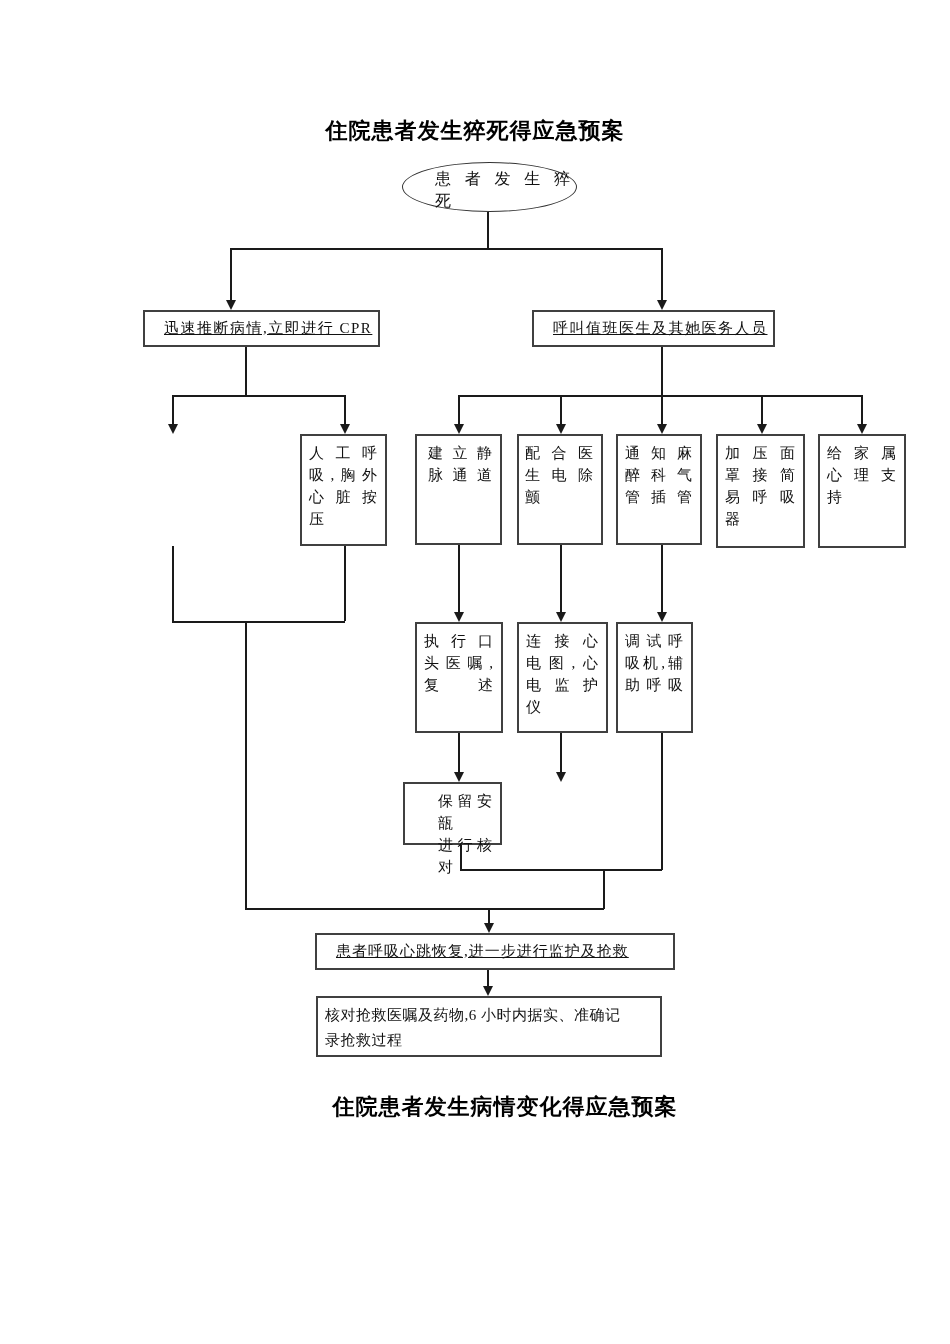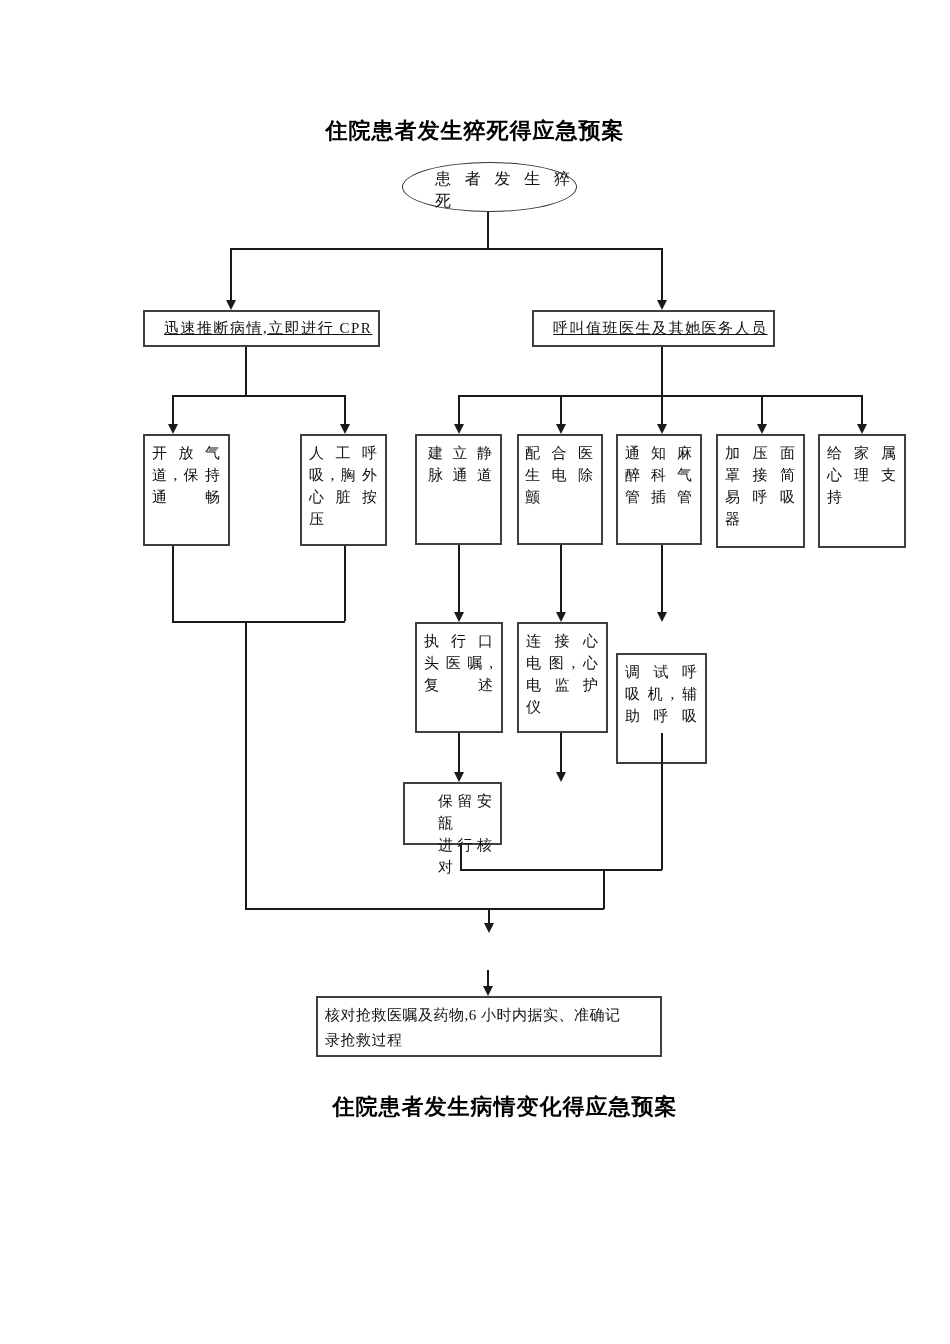--- a/index.html
+++ b/index.html
@@ -58,23 +58,20 @@
   <div class="arw" style="left:454px;top:424px;"></div>
   <div class="vl" style="left:560px;top:395px;height:29px;"></div>
   <div class="arw" style="left:556px;top:424px;"></div>
   <div class="vl" style="left:661px;top:395px;height:29px;"></div>
   <div class="arw" style="left:657px;top:424px;"></div>
   <div class="vl" style="left:761px;top:395px;height:29px;"></div>
   <div class="arw" style="left:757px;top:424px;"></div>
   <div class="vl" style="left:861px;top:395px;height:29px;"></div>
   <div class="arw" style="left:857px;top:424px;"></div>
 
-  <div class="box jbox" style="left:143px;top:434px;width:87px;height:112px;">开放气
-道,保持
-通畅</div>
   <div class="box jbox" style="left:300px;top:434px;width:87px;height:112px;">人工呼
 吸,胸外
 心脏按
 压</div>
   <div class="box jbox" style="left:415px;top:434px;width:87px;height:111px;padding-left:11px;">建立静
 脉通道</div>
   <div class="box jbox" style="left:517px;top:434px;width:86px;height:111px;padding-left:6px;">配合医
 生电除
 颤</div>
   <div class="box jbox" style="left:616px;top:434px;width:86px;height:111px;">通知麻
@@ -100,40 +97,41 @@
   <div class="vl" style="left:661px;top:545px;height:67px;"></div>
   <div class="arw" style="left:657px;top:612px;"></div>
 
   <div class="box jbox" style="left:415px;top:622px;width:88px;height:111px;">执行口
 头医嘱,
 复述</div>
   <div class="box jbox" style="left:517px;top:622px;width:91px;height:111px;">连接心
 电图,心
 电监护
 仪</div>
-  <div class="box jbox" style="left:616px;top:622px;width:91px;height:111px;margin-top:31px;">调试呼
+  <div class="box jbox" style="left:616px;top:622px;width:77px;height:111px;">调试呼
 吸机,辅
 助呼吸</div>
 
   <div class="vl" style="left:458px;top:733px;height:39px;"></div>
   <div class="arw" style="left:454px;top:772px;"></div>
   <div class="vl" style="left:560px;top:733px;height:39px;"></div>
   <div class="arw" style="left:556px;top:772px;"></div>
 
   <div class="box jbox" style="left:403px;top:782px;width:99px;height:63px;padding-left:33px;">保留安瓿
 进行核对</div>
 
   <div class="vl" style="left:460px;top:845px;height:25px;"></div>
   <div class="vl" style="left:661px;top:733px;height:137px;"></div>
   <div class="hl" style="left:460px;top:869px;width:202px;"></div>
   <div class="vl" style="left:603px;top:869px;height:40px;"></div>
   <div class="hl" style="left:245px;top:908px;width:359px;"></div>
   <div class="vl" style="left:488px;top:908px;height:16px;"></div>
   <div class="arw" style="left:484px;top:923px;"></div>
 
+  <div class="box sbox" style="left:315px;top:933px;width:360px;height:37px;letter-spacing:1px;">患者呼吸心跳恢复,进一步进行监护及抢救</div>
 
   <div class="vl" style="left:487px;top:970px;height:16px;"></div>
   <div class="arw" style="left:483px;top:986px;"></div>
 
   <div class="box mbox" style="left:316px;top:996px;width:346px;height:61px;">核对抢救医嘱及药物,6 小时内据实、准确记
 录抢救过程</div>
 
 </div>
 
 </body></html>

